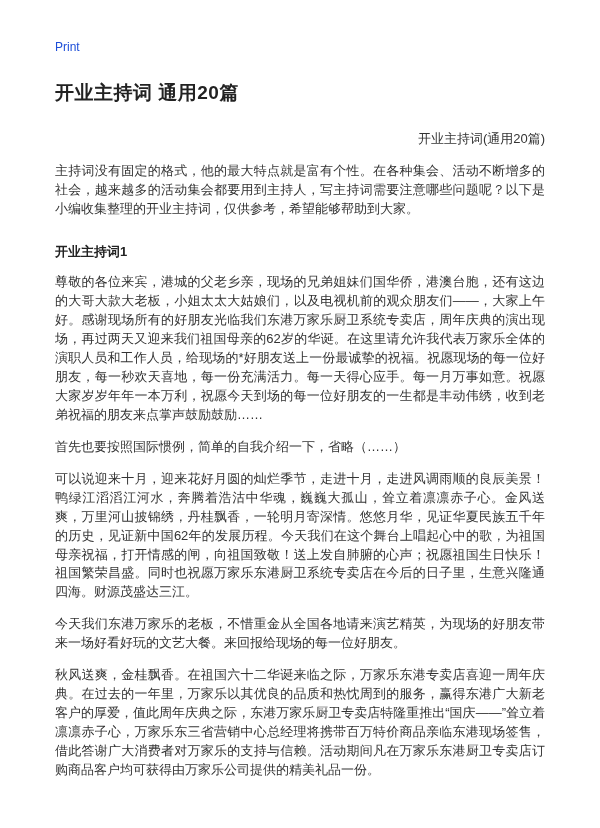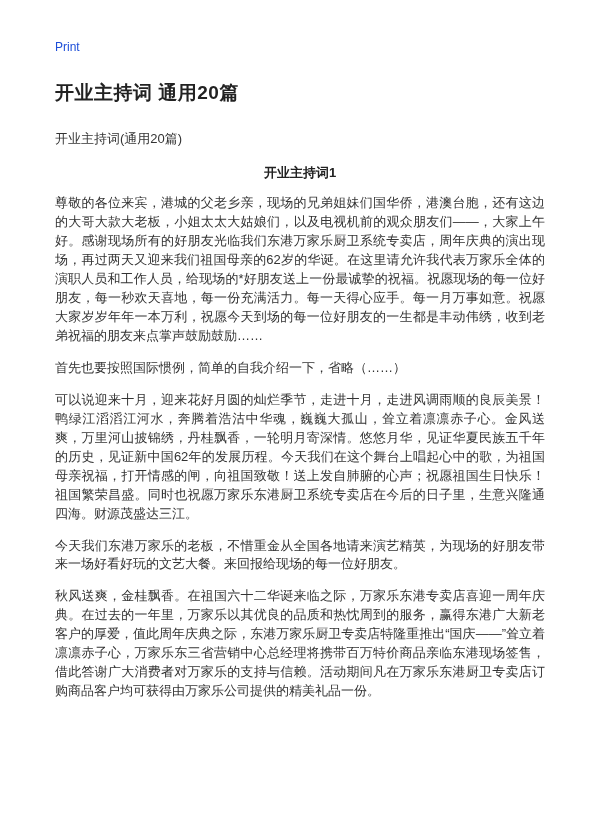--- a/index.html
+++ b/index.html
@@ -28,47 +28,48 @@
     font-size: 19px;
     font-weight: bold;
     color: #222222;
     text-align: left;
     margin: 0 0 24px 0;
     letter-spacing: 0.5px;
   }
   .doc-subtitle {
     font-size: 13px;
     margin: 0 0 14px 0;
+    text-align: right;
   }
   .para {
     font-size: 13px;
     line-height: 1.46;
     text-align: justify;
     margin: 0 0 13px 0;
     word-break: break-all;
   }
   .section-heading {
     font-size: 13px;
     font-weight: bold;
     color: #222222;
-    margin: 16px 0 12px 0;
-    text-align: center;
+    margin: 24px 0 12px 0;
   }
 </style>
 </head>
 <body>
 
 <div class="page">
 
   <div class="print-label">Print</div>
 
   <h1 class="doc-title">开业主持词 通用20篇</h1>
 
   <p class="doc-subtitle">开业主持词(通用20篇)</p>
 
+  <p class="para">主持词没有固定的格式，他的最大特点就是富有个性。在各种集会、活动不断增多的社会，越来越多的活动集会都要用到主持人，写主持词需要注意哪些问题呢？以下是小编收集整理的开业主持词，仅供参考，希望能够帮助到大家。</p>
 
   <h2 class="section-heading">开业主持词1</h2>
 
   <p class="para">尊敬的各位来宾，港城的父老乡亲，现场的兄弟姐妹们国华侨，港澳台胞，还有这边的大哥大款大老板，小姐太太大姑娘们，以及电视机前的观众朋友们——，大家上午好。感谢现场所有的好朋友光临我们东港万家乐厨卫系统专卖店，周年庆典的演出现场，再过两天又迎来我们祖国母亲的62岁的华诞。在这里请允许我代表万家乐全体的演职人员和工作人员，给现场的*好朋友送上一份最诚挚的祝福。祝愿现场的每一位好朋友，每一秒欢天喜地，每一份充满活力。每一天得心应手。每一月万事如意。祝愿大家岁岁年年一本万利，祝愿今天到场的每一位好朋友的一生都是丰动伟绣，收到老弟祝福的朋友来点掌声鼓励鼓励……</p>
 
   <p class="para">首先也要按照国际惯例，简单的自我介绍一下，省略（……）</p>
 
   <p class="para">可以说迎来十月，迎来花好月圆的灿烂季节，走进十月，走进风调雨顺的良辰美景！鸭绿江滔滔江河水，奔腾着浩沽中华魂，巍巍大孤山，耸立着凛凛赤子心。金风送爽，万里河山披锦绣，丹桂飘香，一轮明月寄深情。悠悠月华，见证华夏民族五千年的历史，见证新中国62年的发展历程。今天我们在这个舞台上唱起心中的歌，为祖国母亲祝福，打开情感的闸，向祖国致敬！送上发自肺腑的心声；祝愿祖国生日快乐！祖国繁荣昌盛。同时也祝愿万家乐东港厨卫系统专卖店在今后的日子里，生意兴隆通四海。财源茂盛达三江。</p>
 
   <p class="para">今天我们东港万家乐的老板，不惜重金从全国各地请来演艺精英，为现场的好朋友带来一场好看好玩的文艺大餐。来回报给现场的每一位好朋友。</p>

